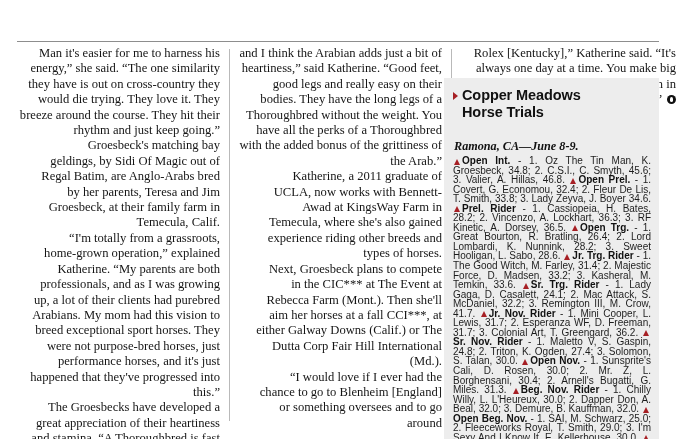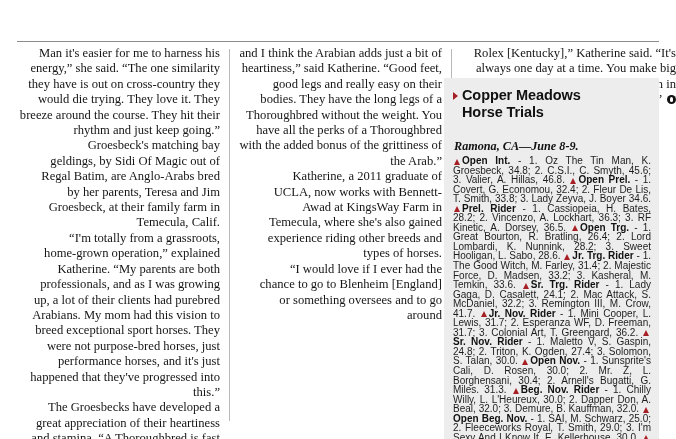--- a/index.html
+++ b/index.html
@@ -208,20 +208,21 @@
     <div class="col col-1 body-text">
       <p>Man it's easier for me to harness his energy,” she said. “The one similarity they have is out on cross-country they would die trying. They love it. They breeze around the course. They hit their rhythm and just keep going.”</p>
       <p class="indent">Groesbeck's matching bay geldings, by Sidi Of Magic out of Regal Batim, are Anglo-Arabs bred by her parents, Teresa and Jim Groesbeck, at their family farm in Temecula, Calif.</p>
       <p class="indent">“I'm totally from a grassroots, home-grown operation,” explained Katherine. “My parents are both professionals, and as I was growing up, a lot of their clients had purebred Arabians. My mom had this vision to breed exceptional sport horses. They were not purpose-bred horses, just performance horses, and it's just happened that they've progressed into this.”</p>
       <p class="indent">The Groesbecks have developed a great appreciation of their heartiness and stamina.  “A Thoroughbred is fast but is sometimes also fragile,</p>
     </div>
 
     <div class="col col-2 body-text">
       <p>and I think the Arabian adds just a bit of heartiness,” said Katherine. “Good feet, good legs and really easy on their bodies. They have the long legs of a Thoroughbred without the weight. You have all the perks of a Thoroughbred with the added bonus of the grittiness of the Arab.”</p>
       <p class="indent">Katherine, a 2011 graduate of UCLA, now works with Bennett-Awad at KingsWay Farm in Temecula, where she's also gained experience riding other breeds and types of horses.</p>
+      <p class="indent">Next, Groesbeck plans to compete in the CIC*** at The Event at Rebecca Farm (Mont.). Then she'll aim her horses at a fall CCI***, at either Galway Downs (Calif.) or The Dutta Corp Fair Hill International (Md.).</p>
       <p class="indent">“I would love if I ever had the chance to go to Blenheim [England] or something oversees and to go around</p>
     </div>
 
     <div class="col col-3 body-text">
       <p><span>Rolex [Kentucky],” Katherine said. “It's always one day at a time. You make big plans with horses, but you make them in pencil.”</span><span class="endmark"></span></p>
     </div>
 
   </div>
 
   <div class="results-box">

